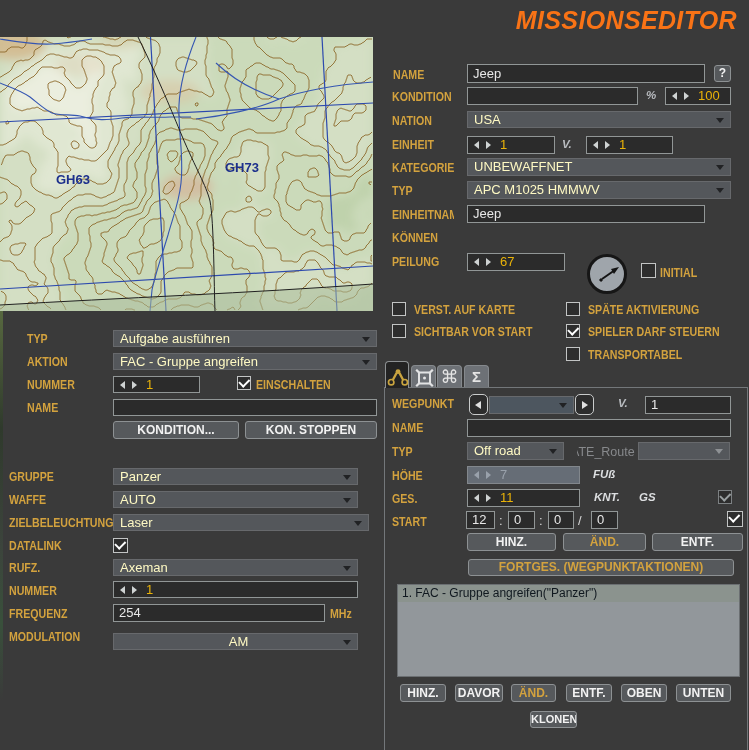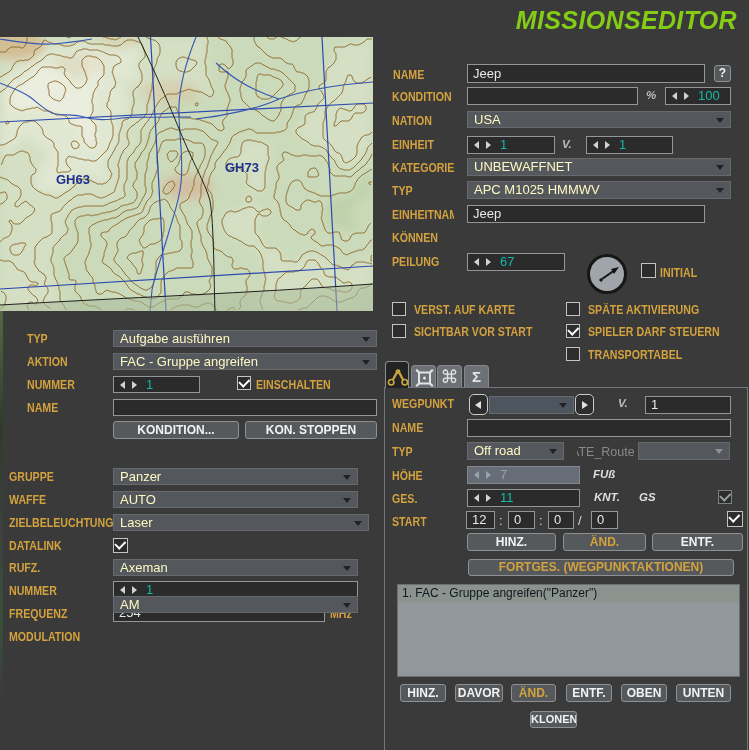--- a/index.html
+++ b/index.html
@@ -1,26 +1,26 @@
 <!DOCTYPE html>
 <html><head>
 <meta charset="utf-8">
 <style>
 * { margin:0; padding:0; box-sizing:border-box; }
 html,body { width:749px; height:750px; background:#3a3a3a; font-family:"Liberation Sans",sans-serif; overflow:hidden; }
 .abs { position:absolute; }
-#title { position:absolute; top:6px; right:12px; color:#84cc16; font-size:25px; font-weight:bold; font-style:italic; letter-spacing:0.35px; }
+#title { position:absolute; top:6px; right:12px; color:#f97316; font-size:25px; font-weight:bold; font-style:italic; letter-spacing:0.35px; }
 #map { position:absolute; left:0; top:37px; width:373px; height:274px; overflow:hidden; }
 #mapstrip { position:absolute; left:0; top:311px; width:3px; height:390px; background:linear-gradient(180deg,#57683f,#2f3a2c 30%,#3c443c 60%,#39503b 80%,#3a3a3a); }
 .lbl { position:absolute; color:#d3a23e; font-size:12.5px; font-weight:bold; white-space:nowrap; transform:scaleX(0.85); transform-origin:0 50%; }
 .dd { position:absolute; background:#54575b; border:1px solid #67696c; color:#fef9c3; font-size:13px; line-height:15px; padding-left:6px; white-space:nowrap; overflow:hidden; }
 .dd.gray:after { border-top-color:#8e9194 !important; }
 .dd:after { content:""; position:absolute; right:6px; top:6px; width:0; height:0; border-left:4.5px solid transparent; border-right:4.5px solid transparent; border-top:5px solid #212224; }
 .inp { position:absolute; background:#2b2b2b; border:1px solid #919696; color:#e8e8e8; font-size:13px; line-height:15px; padding-left:5px; white-space:nowrap; }
-.spin { position:absolute; background:#2b2b2b; border:1px solid #919696; color:#14b8a6; font-size:13px; line-height:15px; white-space:nowrap; }
+.spin { position:absolute; background:#2b2b2b; border:1px solid #919696; color:#eab308; font-size:13px; line-height:15px; white-space:nowrap; }
 .spin .ar { display:inline-block; vertical-align:middle; width:0; height:0; margin-top:-2px; }
 .al { border-top:4px solid transparent; border-bottom:4px solid transparent; border-right:5px solid #cfd3d3; margin-left:6px; }
 .ar2 { border-top:4px solid transparent; border-bottom:4px solid transparent; border-left:5px solid #cfd3d3; margin-left:7px; }
 .spin .val { margin-left:9px; }
 .btn { position:absolute; background:#56595c; border:1px solid #8d9193; border-radius:3px; color:#f2f2f2; font-size:12px; font-weight:bold; text-align:center; white-space:nowrap; overflow:hidden; }
 .cb { position:absolute; width:14px; height:14px; background:#2d2d2d; border:1px solid #c2c4c4; }
 .cb.checked:after { content:""; position:absolute; left:2px; top:2px; width:8px; height:5px; border-left:2px solid #fff; border-bottom:2px solid #fff; transform:rotate(-45deg) translate(0,-1px); }
 .cb.gchecked:after { content:""; position:absolute; left:2px; top:2px; width:8px; height:5px; border-left:2px solid #9aa0a2; border-bottom:2px solid #9aa0a2; transform:rotate(-45deg) translate(0,-1px); }
 .cblbl { position:absolute; color:#d3a23e; font-size:12.5px; font-weight:bold; white-space:nowrap; transform:scaleX(0.85); transform-origin:0 50%; }
 .gtxt { position:absolute; color:#b9bcc0; font-size:11.5px; font-weight:bold; font-style:italic; white-space:nowrap; }
@@ -180,21 +180,21 @@
 <div class="lbl" style="left:9px; top:539px;">DATALINK</div>
 <div class="cb checked" style="left:113px; top:538px; width:15px; height:15px;"></div>
 <div class="lbl" style="left:9px; top:561px;">RUFZ.</div>
 <div class="dd" style="left:113px; top:559px; width:245px; height:17px;">Axeman</div>
 <div class="lbl" style="left:9px; top:584px;">NUMMER</div>
 <div class="spin" style="left:113px; top:581px; width:245px; height:17px;"><span class="ar al"></span><span class="ar ar2"></span><span class="val">1</span></div>
 <div class="lbl" style="left:9px; top:607px;">FREQUENZ</div>
 <div class="inp" style="left:113px; top:604px; width:212px; height:18px;">254</div>
 <div class="lbl" style="left:330px; top:607px;">MHz</div>
 <div class="lbl" style="left:9px; top:630px;">MODULATION</div>
-<div class="dd" style="left:113px; top:596px; width:245px; height:17px;">AM</div>
+<div class="dd" style="left:113px; top:633px; width:245px; height:17px;text-align:center;">AM</div>
 
 <div id="dlg">
 <div class="lbl" style="left:10px; top:28px;">NAME</div>
 <div class="inp" style="left:84px; top:24px; width:238px; height:19px; line-height:17px;">Jeep</div>
 <div class="btn" style="left:331px; top:25px; width:17px; height:17px; line-height:15px;">?</div>
 <div class="lbl" style="left:9px; top:50px;">KONDITION</div>
 <div class="inp" style="left:84px; top:47px; width:171px; height:18px;"></div>
 <div class="gtxt" style="left:263px; top:49px;">%</div>
 <div class="spin" style="left:282px; top:47px; width:66px; height:18px;"><span class="ar al"></span><span class="ar ar2"></span><span class="val">100</span></div>
 <div class="lbl" style="left:9px; top:74px;">NATION</div>

